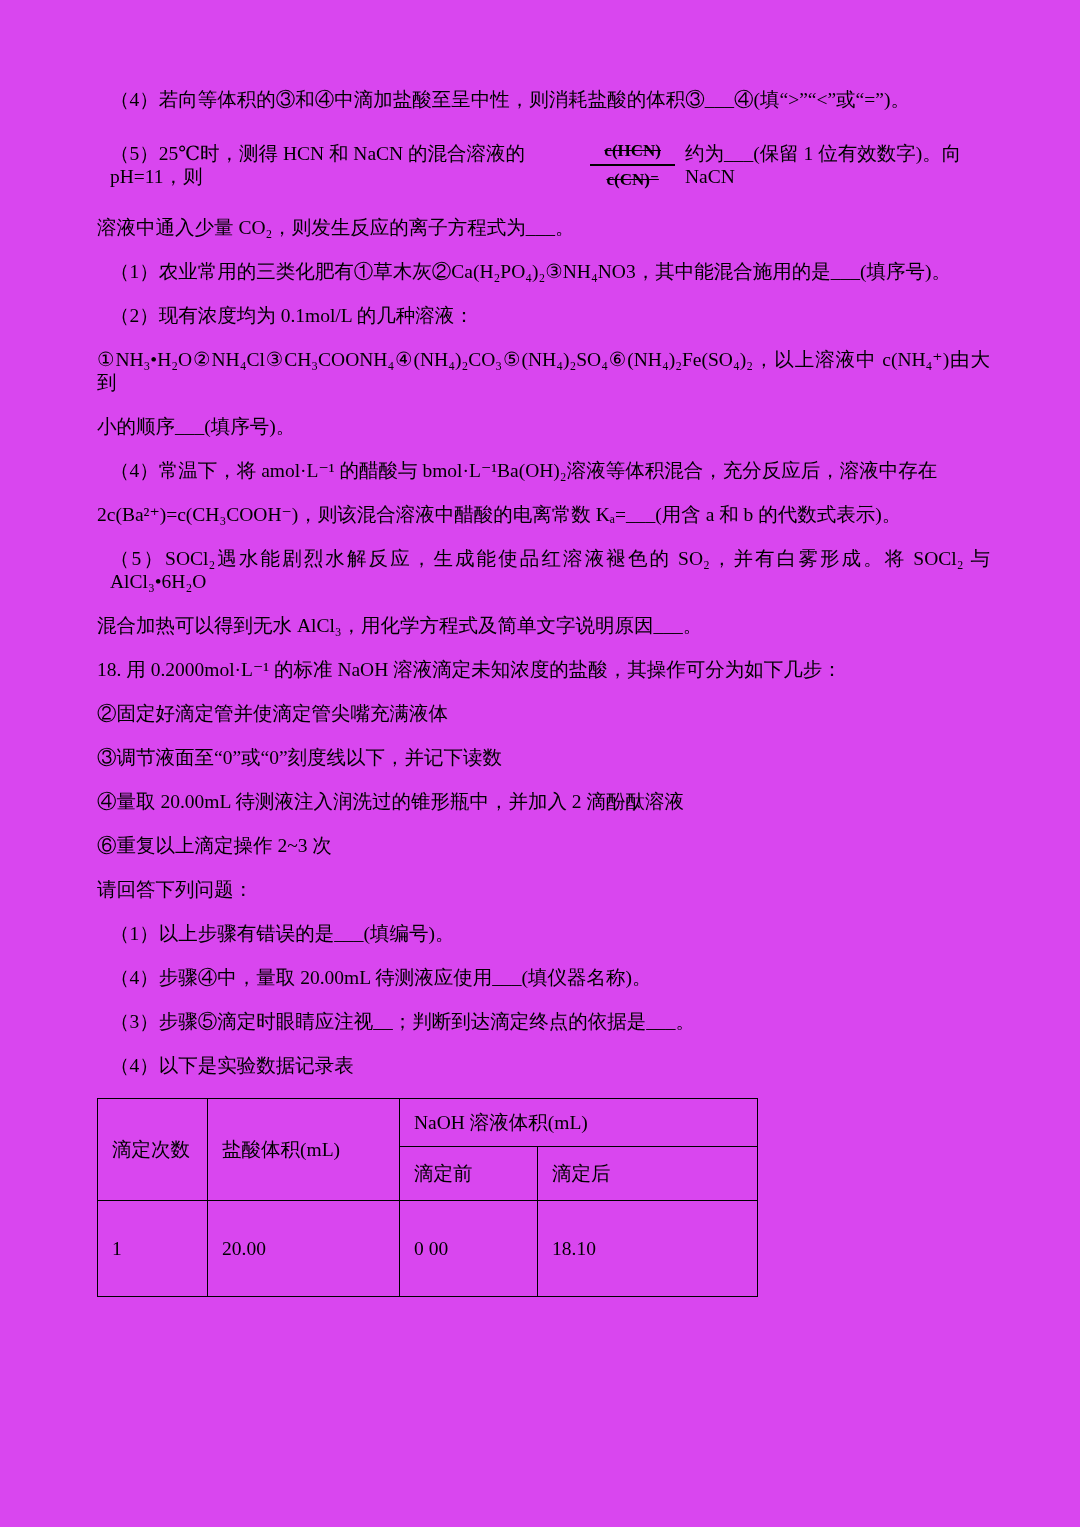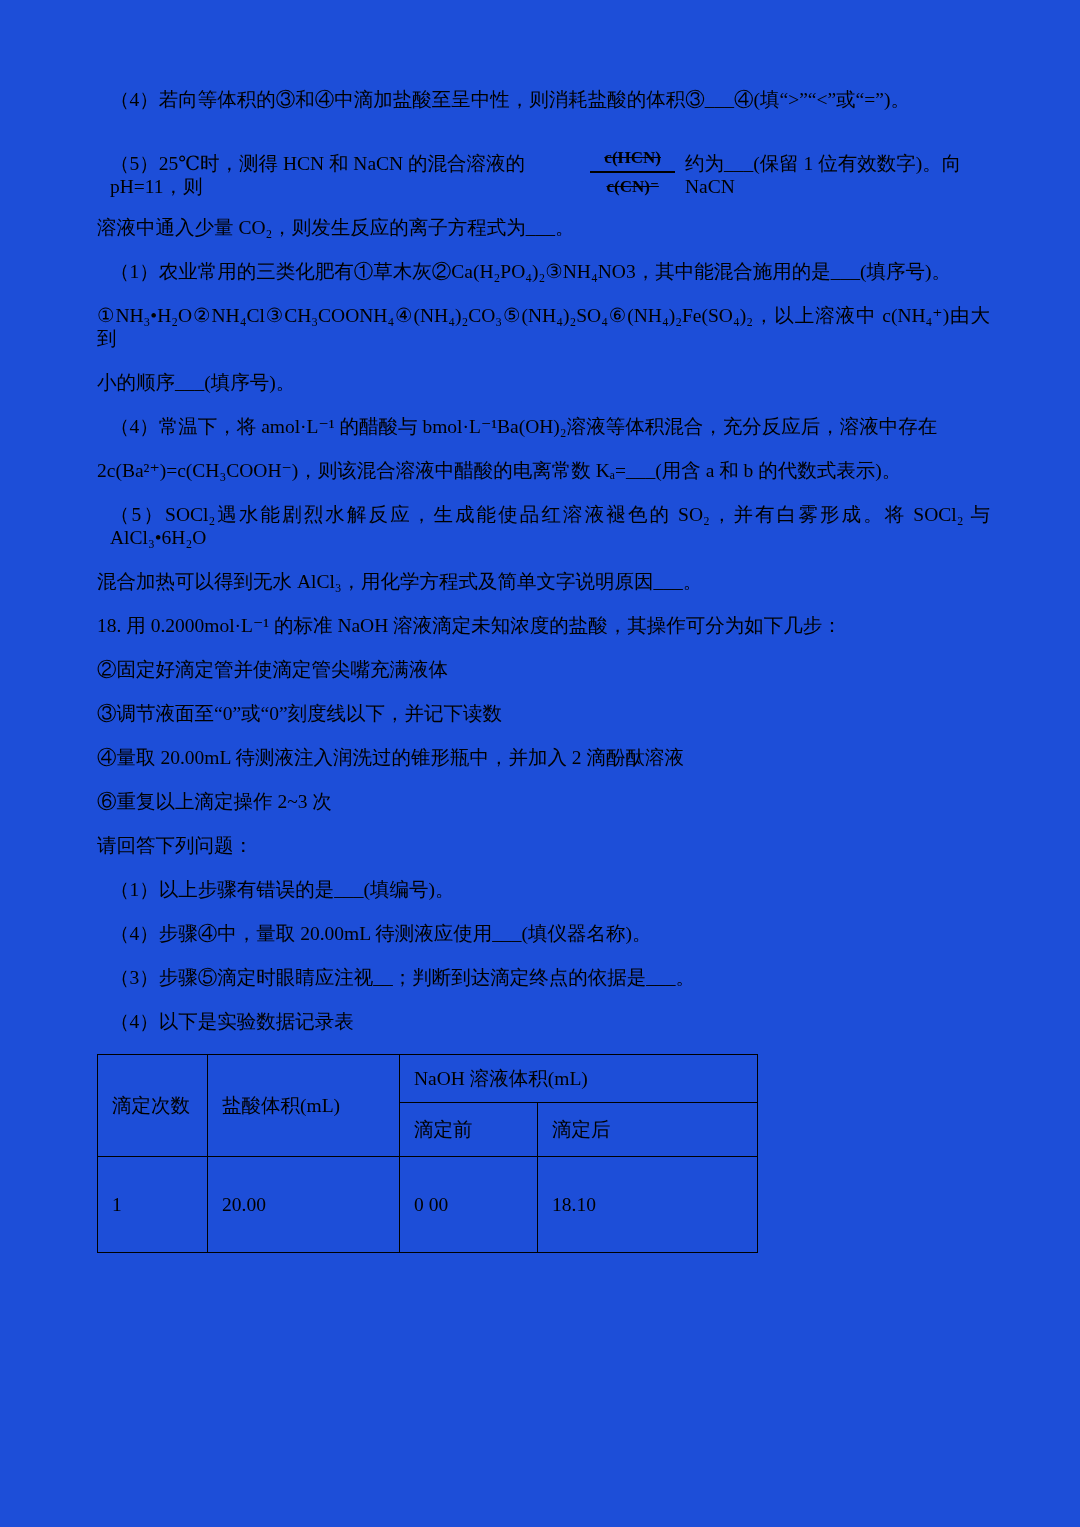--- a/index.html
+++ b/index.html
@@ -1,36 +1,36 @@
 <!DOCTYPE html>
 <html><head>
 <meta charset="utf-8">
 <style>
   * { box-sizing: border-box; }
   html, body { margin: 0; padding: 0; background: #ffffff; }
   .page {
     position: relative;
     width: 1080px;
     height: 1527px;
-    background: #1d4ed8;
+    background: #d946ef;
     color: #000000;
     font-family: "Liberation Serif", "DejaVu Serif", serif;
     font-size: 19.5px;
     padding: 88px 90px 40px 97px;
     overflow: hidden;
   }
   .line {
     margin: 0 0 21px 0;
     line-height: 23px;
     text-align: justify;
   }
   .indent { padding-left: 13px; }
   .frac-line {
     display: flex;
-    align-items: flex-end;
+    align-items: center;
     margin: 0 0 18px 0;
     line-height: 23px;
     padding-left: 13px;
     min-height: 66px;
   }
   .frac {
     display: inline-flex;
     flex-direction: column;
     align-items: center;
     margin: 0 10px 0 8px;
@@ -76,20 +76,21 @@
     <span class="frac">
       <span class="frac-top">c(HCN)</span>
       <span class="frac-bottom">c(CN)⁻</span>
     </span>
     <span>约为___(保留 1 位有效数字)。向 NaCN</span>
   </div>
 
   <p class="line">溶液中通入少量 CO₂，则发生反应的离子方程式为___。</p>
 
   <p class="line indent">（1）农业常用的三类化肥有①草木灰②Ca(H₂PO₄)₂③NH₄NO3，其中能混合施用的是___(填序号)。</p>
+  <p class="line indent">（2）现有浓度均为 0.1mol/L 的几种溶液：</p>
   <p class="line">①NH₃•H₂O②NH₄Cl③CH₃COONH₄④(NH₄)₂CO₃⑤(NH₄)₂SO₄⑥(NH₄)₂Fe(SO₄)₂，以上溶液中 c(NH₄⁺)由大到</p>
   <p class="line">小的顺序___(填序号)。</p>
   <p class="line indent">（4）常温下，将 amol·L⁻¹ 的醋酸与 bmol·L⁻¹Ba(OH)₂溶液等体积混合，充分反应后，溶液中存在</p>
   <p class="line">2c(Ba²⁺)=c(CH₃COOH⁻)，则该混合溶液中醋酸的电离常数 Kₐ=___(用含 a 和 b 的代数式表示)。</p>
   <p class="line indent">（5）SOCl₂遇水能剧烈水解反应，生成能使品红溶液褪色的 SO₂，并有白雾形成。将 SOCl₂ 与 AlCl₃•6H₂O</p>
   <p class="line">混合加热可以得到无水 AlCl₃，用化学方程式及简单文字说明原因___。</p>
 
   <p class="line">18. 用 0.2000mol·L⁻¹ 的标准 NaOH 溶液滴定未知浓度的盐酸，其操作可分为如下几步：</p>
   <p class="line">②固定好滴定管并使滴定管尖嘴充满液体</p>
   <p class="line">③调节液面至“0”或“0”刻度线以下，并记下读数</p>

